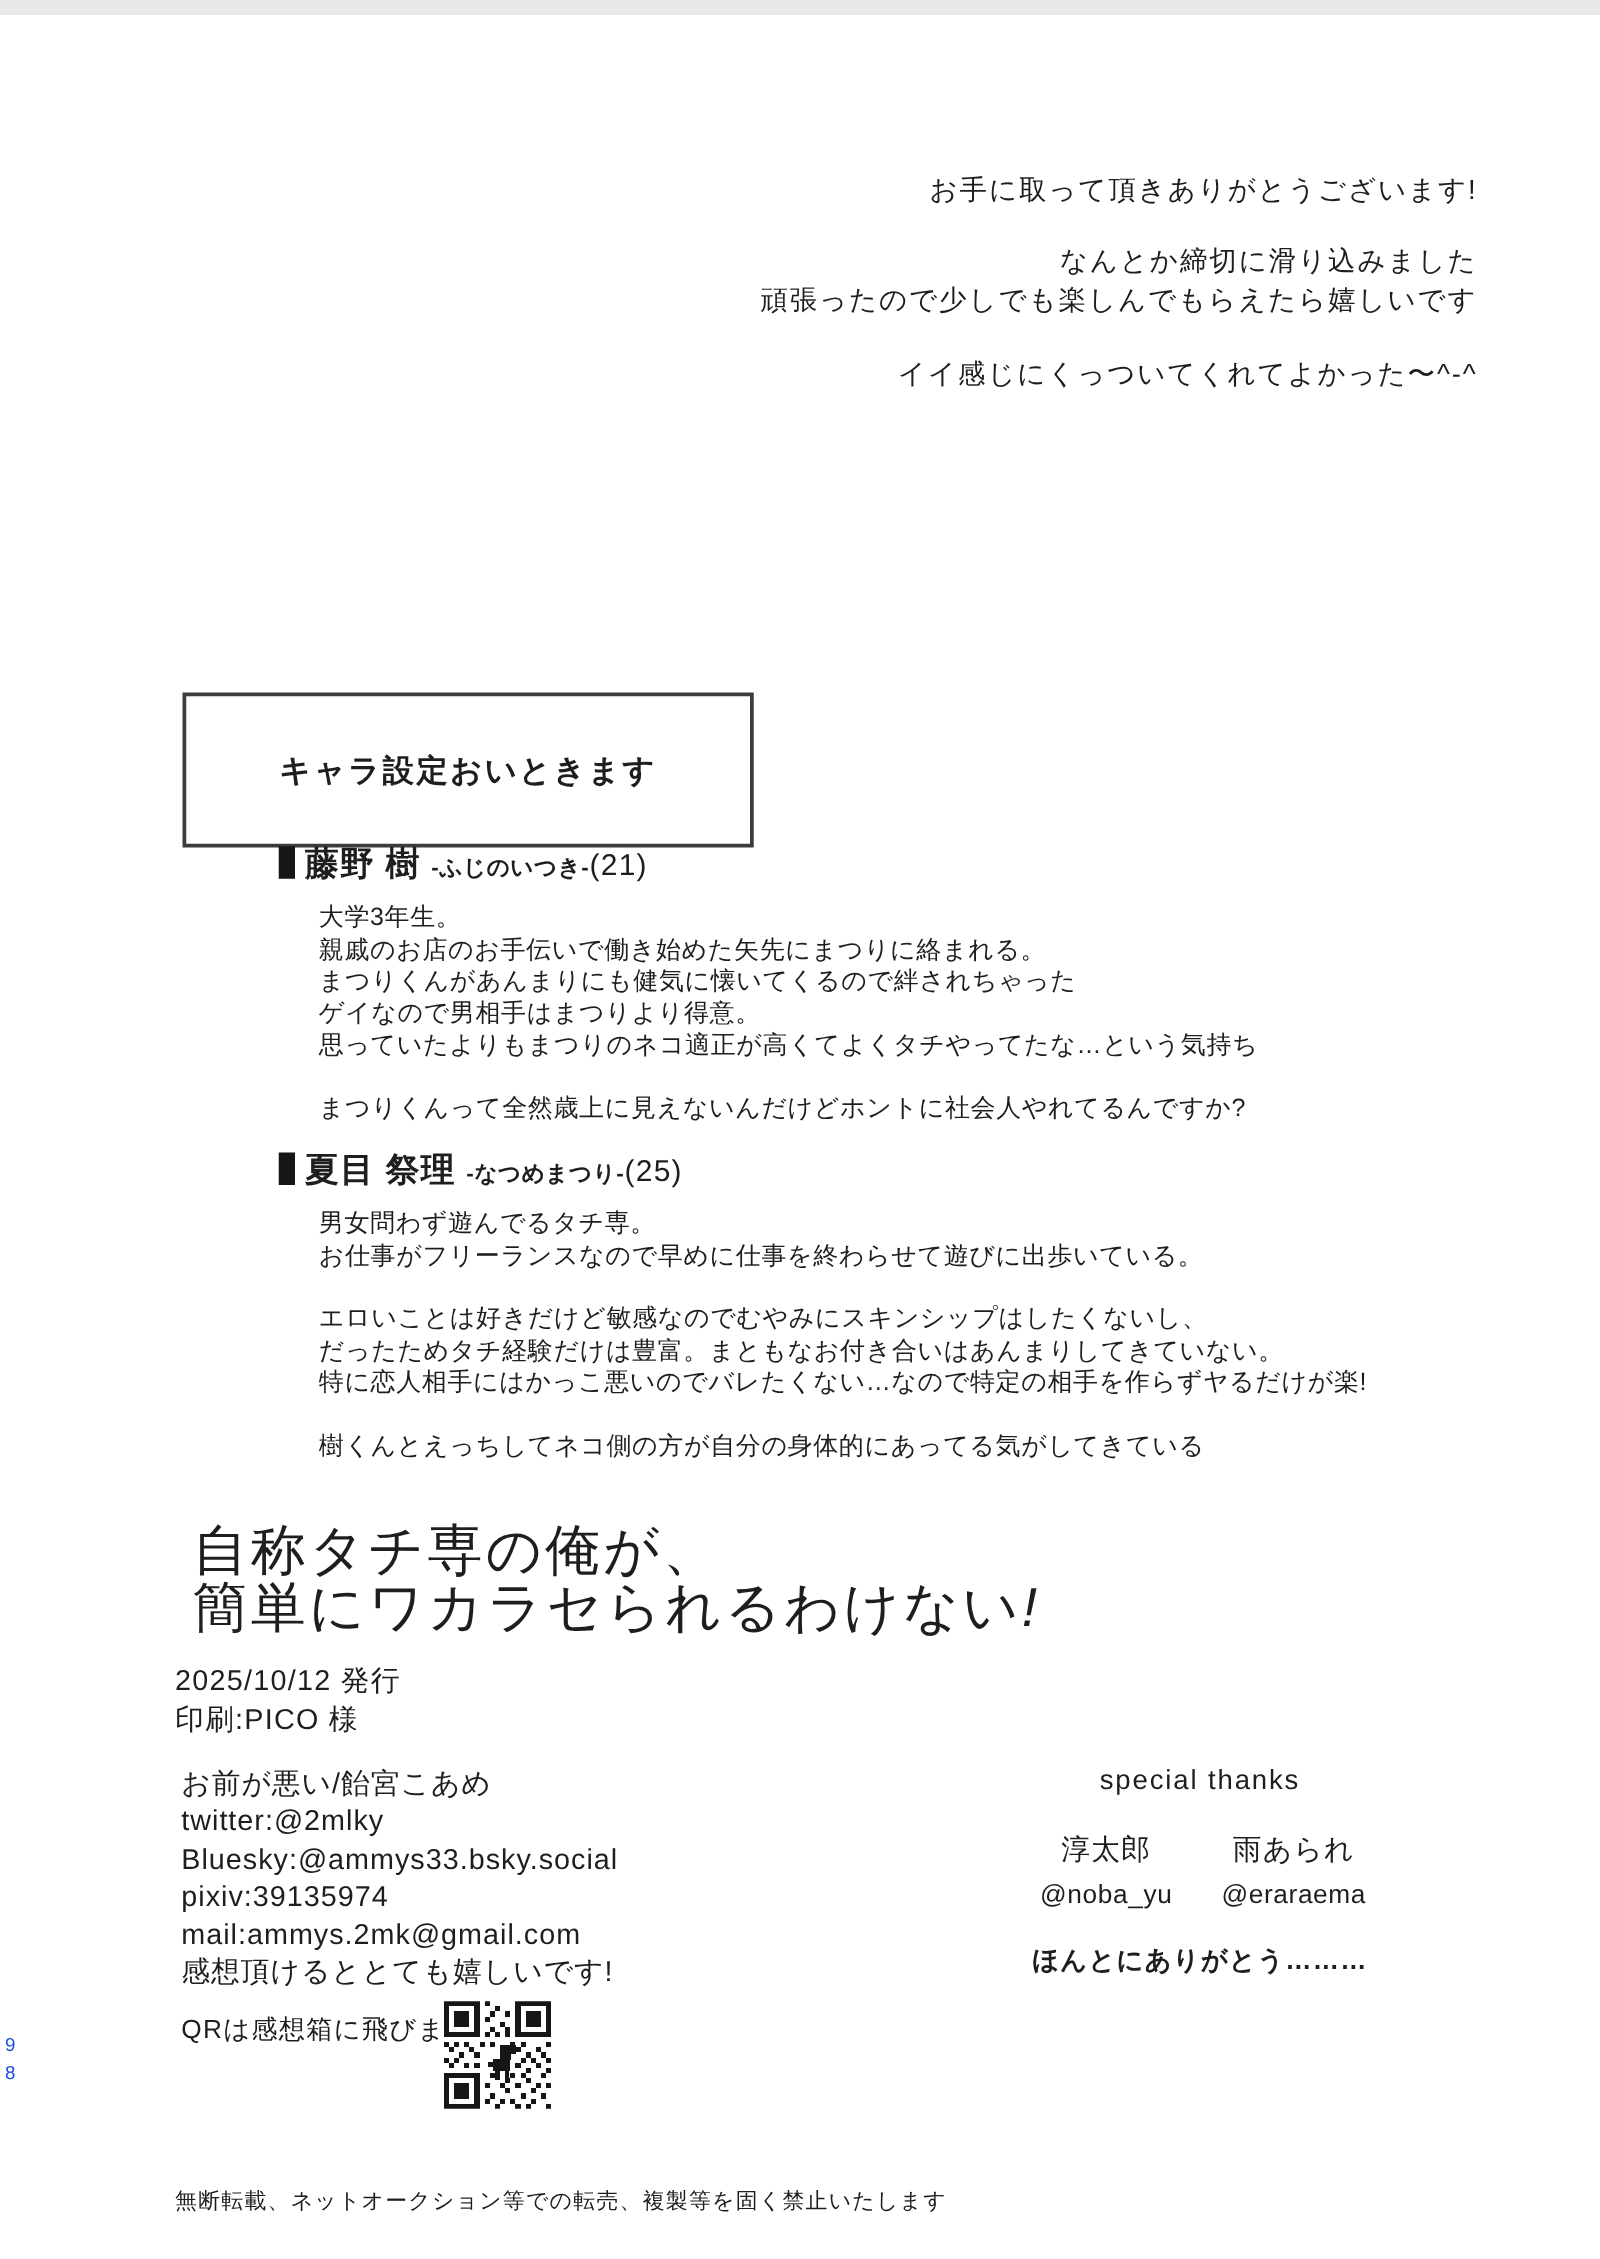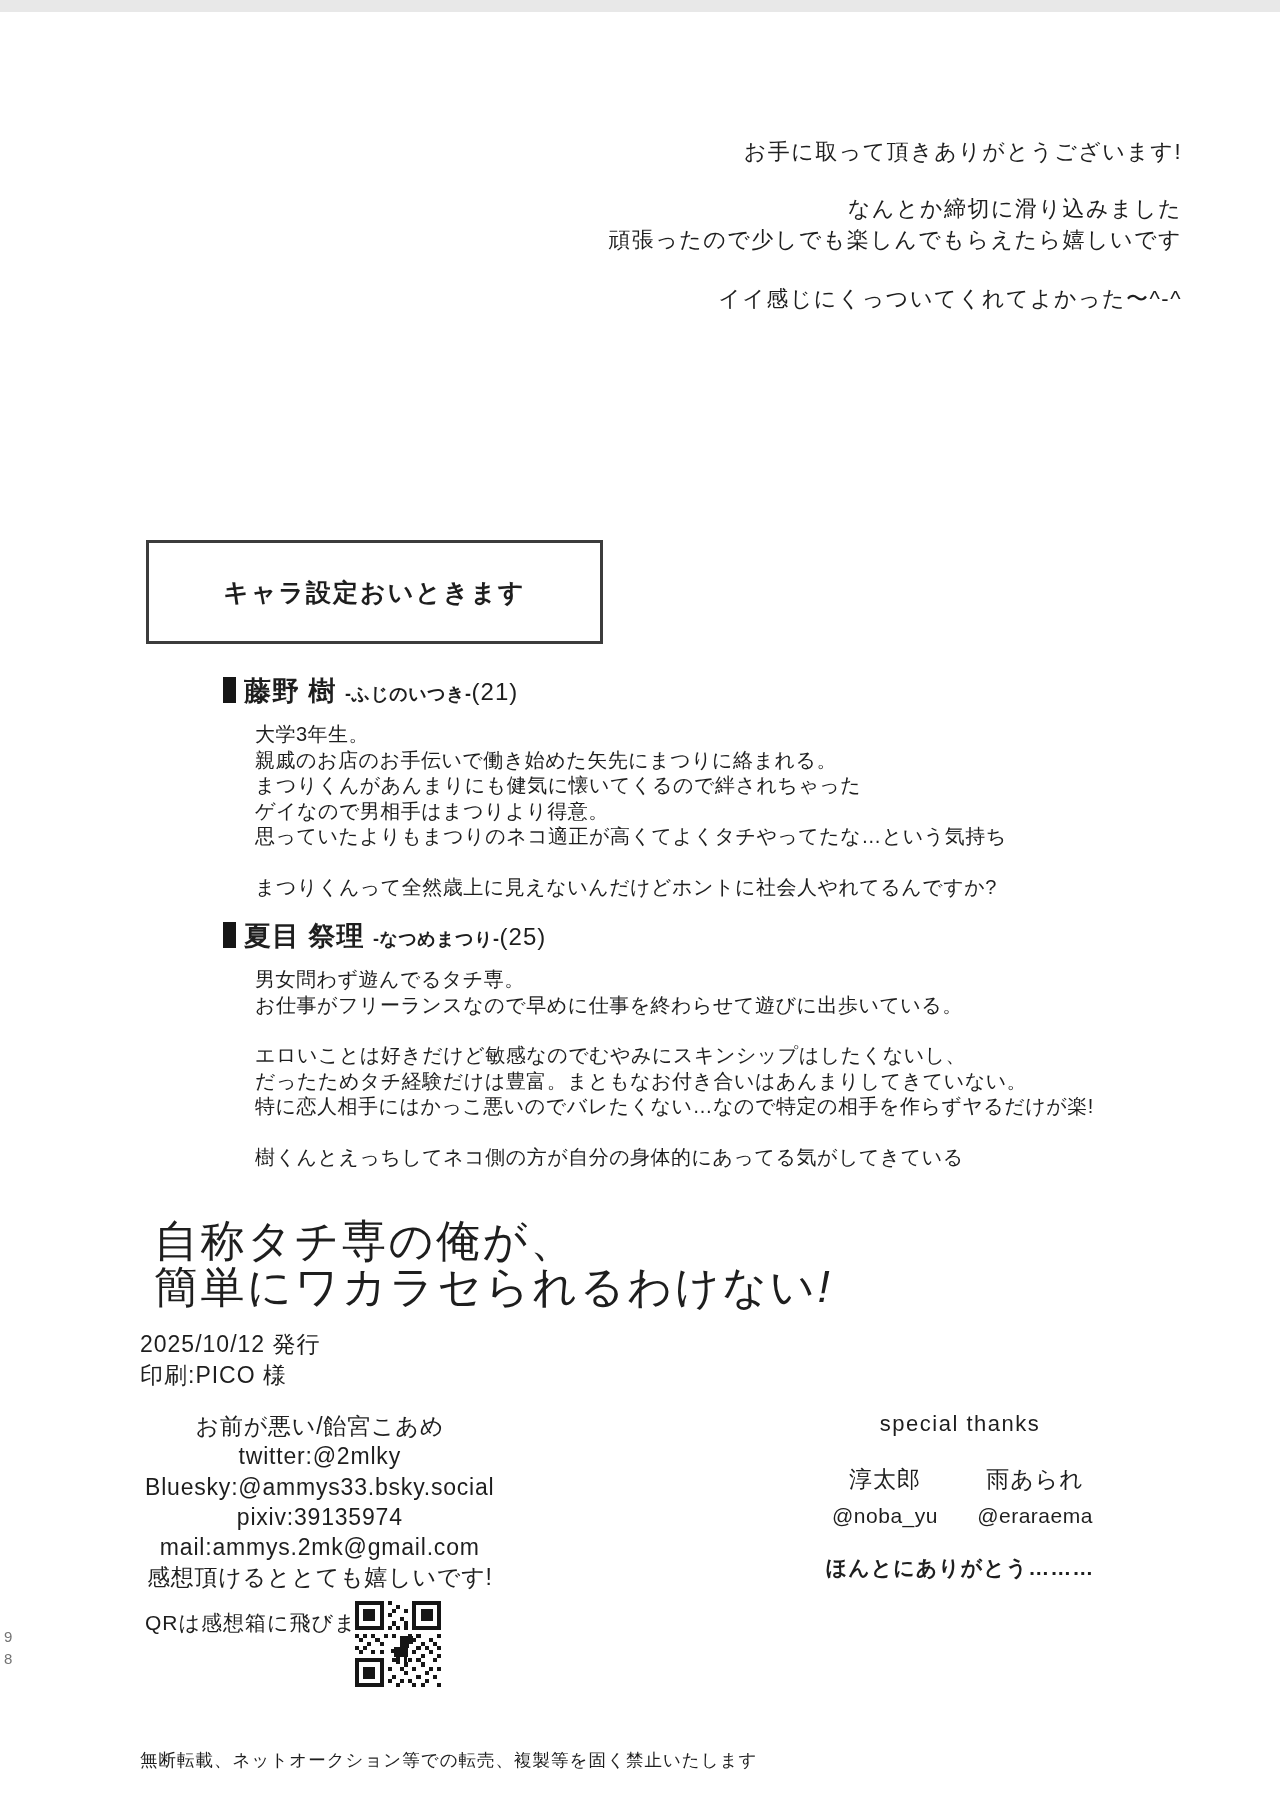--- a/index.html
+++ b/index.html
@@ -7,57 +7,57 @@
     position:relative;width:1280px;height:1807px;background:#ffffff;
     margin:12px auto;overflow:hidden;color:#1e1e1e;
     font-family:"Liberation Sans","DejaVu Sans",sans-serif;
   }
   
   .greeting{position:absolute;top:124px;right:98px;text-align:right;
     font-size:22px;line-height:31px;letter-spacing:1.5px;}
   .greeting .g2{margin-top:26px}
   .greeting .g4{margin-top:28px}
   
-  .char-box{position:absolute;left:146px;top:528px;width:457px;height:104px;
+  .char-box{position:absolute;left:146px;top:542px;width:457px;height:124px;
     border:3px solid #3c3c3c;box-sizing:border-box;display:flex;align-items:center;
     justify-content:center;font-size:25px;font-weight:600;letter-spacing:2px;}
   
   .char{position:absolute;left:223px;}
   .char-1{top:663px}
   .char-2{top:908px}
   .char-head{font-size:27px;font-weight:700;letter-spacing:1px;line-height:32px;white-space:nowrap;}
   .marker{display:inline-block;width:13px;height:26px;background:#161616;margin-right:8px;vertical-align:-3px;}
   .furigana{font-size:18px;font-weight:600;letter-spacing:0.5px;}
   .age{font-size:24px;font-weight:400;}
   .char-body{margin-left:32px;margin-top:12px;font-size:20px;line-height:25.5px;letter-spacing:0.5px;}
   .char-body .para + .para{margin-top:25px;}
   .char-body div{white-space:nowrap;}
   
   .title{position:absolute;left:154px;top:1206px;font-size:44px;font-weight:400;
     letter-spacing:2.5px;line-height:46px;white-space:nowrap;}
   .bang{font-style:italic;}
   
   .pub{position:absolute;left:140px;top:1317px;font-size:23px;line-height:31px;letter-spacing:1px;}
   
-  .author{position:absolute;left:145px;top:1399px;font-size:23px;line-height:30.3px;letter-spacing:0.8px;text-align:center;}
+  .author{position:absolute;left:145px;top:1399px;font-size:23px;line-height:30.3px;letter-spacing:0.8px;}
   
   .qr-note{position:absolute;left:145px;top:1597px;font-size:21px;letter-spacing:1px;}
   .qr-svg{position:absolute;left:355px;top:1589px;width:86px;height:86px;}
   
   .thanks{position:absolute;left:810px;top:1399px;width:300px;text-align:center;}
   .thanks-head{font-size:22px;letter-spacing:1.5px;}
   .thanks-row{display:flex;margin-top:27px;}
   .thanks-col{flex:1;}
   .thanks-name{font-size:23px;letter-spacing:1px;}
   .thanks-handle{font-size:21px;letter-spacing:0.5px;margin-top:9px;}
   .thanks-msg{margin-top:26px;font-size:21px;letter-spacing:1px;font-weight:bold;}
   
   .footer{position:absolute;left:140px;top:1736px;font-size:17.5px;letter-spacing:1px;}
   .pagenum{position:absolute;left:4px;top:1614px;width:13px;font-size:15px;
-    line-height:22px;word-break:break-all;color:#737373;}
+    line-height:22px;word-break:break-all;color:#1d4ed8;}
 </style>
 </head>
 <body>
 
 <div class="page">
 
   <div class="greeting">
     <div class="g1">お手に取って頂きありがとうございます!</div>
     <div class="g2">なんとか締切に滑り込みました</div>
     <div class="g3">頑張ったので少しでも楽しんでもらえたら嬉しいです</div>

